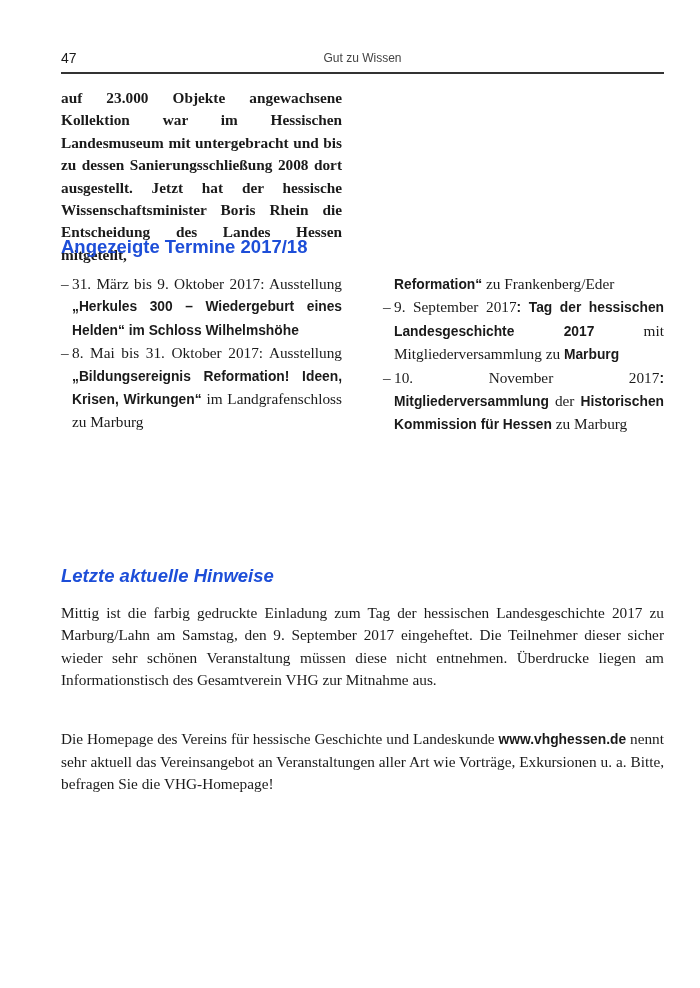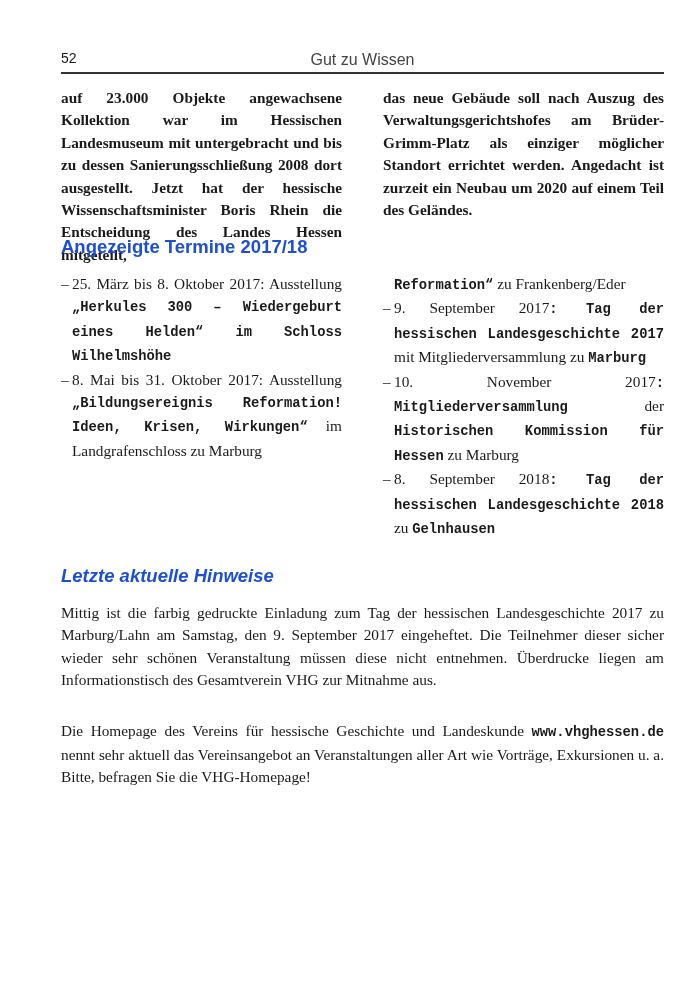--- a/index.html
+++ b/index.html
@@ -1,74 +1,70 @@
 <!DOCTYPE html>
 <html><head>
 <meta charset="utf-8">
 <style>
   html, body { margin: 0; padding: 0; background: #ffffff; }
   body { width: 700px; height: 988px; position: relative; overflow: hidden; color: #1a1a1a; }
   .header { position: absolute; left: 61px; top: 50px; width: 603px; height: 20px; }
   .page-num { position: absolute; left: 0; top: 0; font-size: 14px; font-family: "Liberation Sans", sans-serif; }
-  .running-head { position: absolute; left: 0; right: 0; top: 1px; text-align: center; font-size: 16px; font-family: "Liberation Sans", sans-serif; color: #444; }
+  .running-head { position: absolute; left: 0; right: 0; top: 1px; text-align: center; font-size: 12px; font-family: "Liberation Sans", sans-serif; color: #444; }
   .header-rule { position: absolute; left: 61px; top: 72px; width: 603px; height: 2px; background: #333; }
 
   .cols { position: absolute; left: 61px; width: 603px; display: flex; justify-content: space-between; }
   .col { width: 281px; font-family: "Liberation Serif", serif; font-size: 15.3px; line-height: 22.4px; text-align: justify; }
   .col p { margin: 0; }
 
   .h2 { position: absolute; left: 61px; font-family: "Liberation Sans", sans-serif; font-weight: bold; font-size: 18.5px; color: #1d4ed8; }
 
   ul.events { list-style: none; margin: 0; padding: 0; }
   ul.events li { position: relative; padding-left: 11px; text-align: justify; }
   ul.events li::before { content: "–"; position: absolute; left: 0; top: 0; }
   ul.events li.cont { padding-left: 11px; }
   ul.events li.cont::before { content: ""; }
-  b.sb { font-family: Liberation Mono, monospace; font-weight: bold; font-size: 13.8px; }
+  b.sb { font-family: Liberation Sans, sans-serif; font-weight: bold; font-size: 13.8px; }
 
   .full { position: absolute; left: 61px; width: 603px; font-family: "Liberation Serif", serif; font-size: 15.3px; line-height: 22.4px; text-align: justify; }
   .full p { margin: 0; }
 </style>
 </head>
 <body>
 
 <div>
   <div class="header">
-    <span class="page-num">52</span>
+    <span class="page-num">47</span>
     <div class="running-head">Gut zu Wissen</div>
   </div>
   <div class="header-rule"></div>
 </div>
 
 <div class="cols" style="top:87px;font-weight:bold;">
   <div class="col">
     <p>auf 23.000 Objekte angewachsene Kollektion war im Hessischen Landesmuseum mit untergebracht und bis zu dessen Sanierungsschließung 2008 dort ausgestellt. Jetzt hat der hessische Wissenschaftsminister Boris Rhein die Entscheidung des Landes Hessen mitgeteilt,</p>
   </div>
-  <div class="col">
-    <p>das neue Gebäude soll nach Auszug des Verwaltungsgerichtshofes am Brüder-Grimm-Platz als einziger möglicher Standort errichtet werden. Angedacht ist zurzeit ein Neubau um 2020 auf einem Teil des Geländes.</p>
-  </div>
 </div>
 
 <div class="h2" style="top:236px;">Angezeigte Termine 2017/18</div>
 
 <div class="cols" style="top:273px;">
   <div class="col">
     <ul class="events">
-      <li><span>25. März bis 8. Oktober 2017: </span><span>Ausstellung </span><b class="sb">„Herkules 300 – Wiedergeburt eines Helden“ im Schloss Wilhelmshöhe</b><span></span></li>
+      <li><span>31. März bis 9. Oktober 2017: </span><span>Ausstellung </span><b class="sb">„Herkules 300 – Wiedergeburt eines Helden“ im Schloss Wilhelmshöhe</b><span></span></li>
       <li><span>8. Mai bis 31. Oktober 2017: </span><span>Ausstellung </span><b class="sb">„Bildungsereignis Reformation! Ideen, Krisen, Wirkungen“</b><span> im Landgrafenschloss zu Marburg</span></li>
     </ul>
   </div>
   <div class="col">
     <ul class="events">
       <li class="cont"><b class="sb">Reformation“</b><span> zu Frankenberg/Eder</span></li>
       <li><span>9. September 2017</span><b class="sb">: Tag der hessischen Landesgeschichte 2017</b><span> mit Mitgliederversammlung zu </span><b class="sb">Marburg</b><span></span></li>
       <li><span>10. November 2017</span><b class="sb">: Mitgliederversammlung</b><span> der </span><b class="sb">Historischen Kommission für Hessen</b><span> zu Marburg</span></li>
-      <li><span>8. September 2018</span><b class="sb">: Tag der hessischen Landesgeschichte 2018</b><span> zu </span><b class="sb">Gelnhausen</b><span></span></li>
     </ul>
   </div>
 </div>
 
 <div class="h2" style="top:565px;font-style:italic;">Letzte aktuelle Hinweise</div>
 
 <div class="full" style="top:602px;">
   <p>Mittig ist die farbig gedruckte Einladung zum Tag der hessischen Landesgeschichte 2017 zu Marburg/Lahn am Samstag, den 9. September 2017 eingeheftet. Die Teilnehmer dieser sicher wieder sehr schönen Veranstaltung müssen diese nicht entnehmen. Überdrucke liegen am Informationstisch des Gesamtverein VHG zur Mitnahme aus.</p>
-  <p style="margin-top:28px;"><span>Die Homepage des Vereins für hessische Geschichte und Landeskunde </span><b class="sb">www.vhghessen.de</b><span> nennt sehr aktuell das Vereinsangebot an Veranstaltungen aller Art wie Vorträge, Exkursionen u. a. Bitte, befragen Sie die VHG-Homepage!</span></p>
+  <p style="margin-top:36px;"><span>Die Homepage des Vereins für hessische Geschichte und Landeskunde </span><b class="sb">www.vhghessen.de</b><span> nennt sehr aktuell das Vereinsangebot an Veranstaltungen aller Art wie Vorträge, Exkursionen u. a. Bitte, befragen Sie die VHG-Homepage!</span></p>
 </div>
 
 </body></html>

